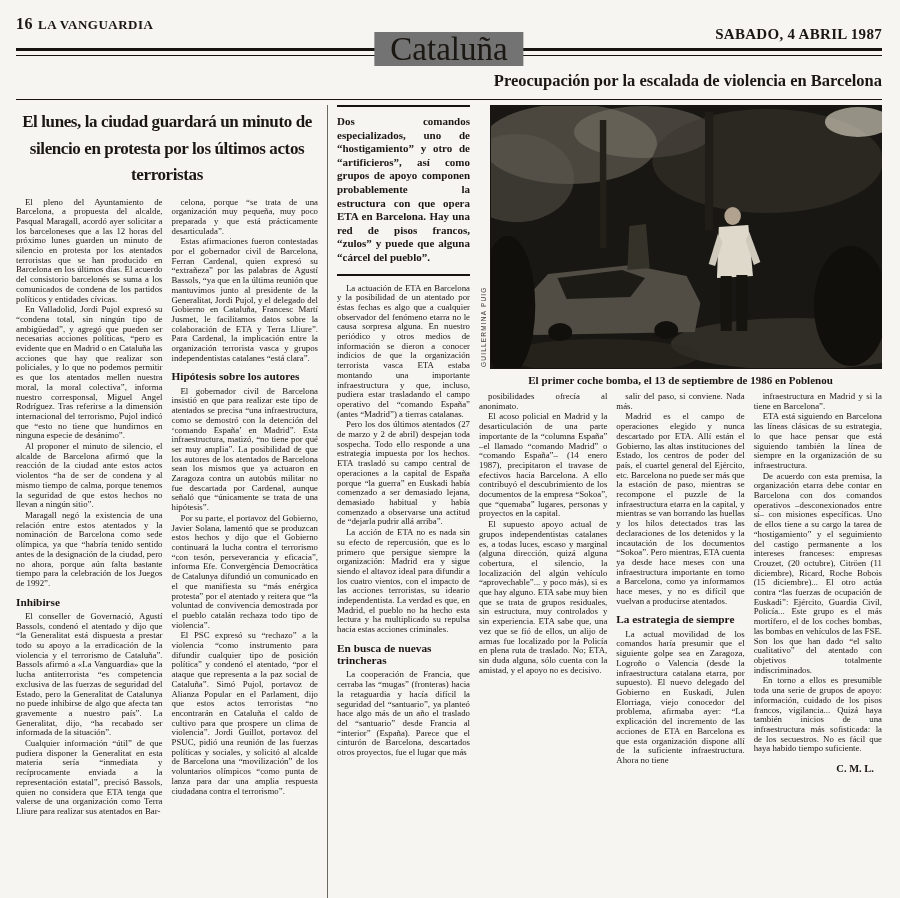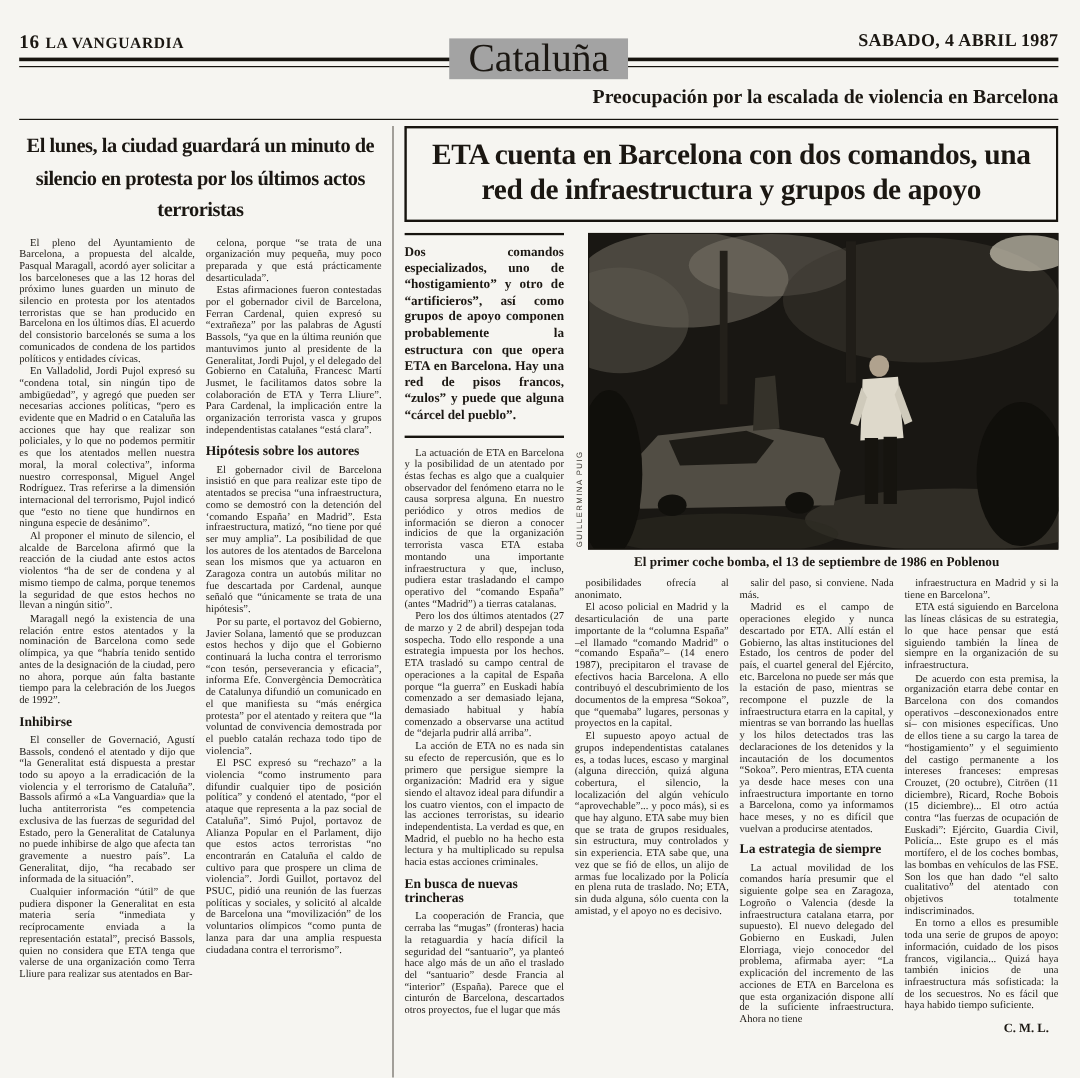--- a/index.html
+++ b/index.html
@@ -2,27 +2,27 @@
 <html><head>
 <meta charset="utf-8">
 <style>
   html,body{margin:0;padding:0;}
   body{width:900px;height:898px;overflow:hidden;background:#f6f5f1;color:#1b1712;
        font-family:"Liberation Serif",serif;}
   .page{box-sizing:border-box;width:900px;height:898px;padding:12px 18px 0 16px;position:relative;}
 
   
   .masthead{position:relative;height:46px;}
-  .mast-left{position:absolute;left:0;bottom:13px;font-weight:bold;font-size:13px;letter-spacing:.5px;}
+  .mast-left{position:absolute;left:0;bottom:25px;font-weight:bold;font-size:13px;letter-spacing:.5px;}
   .mast-left .pg{font-size:16px;margin-right:5px;}
   .mast-date{position:absolute;right:0;bottom:15px;font-size:15px;font-weight:bold;letter-spacing:.3px;}
   .mast-rule{position:absolute;left:0;right:0;bottom:2px;height:4px;
              border-top:3.5px solid #17140f;border-bottom:1.5px solid #17140f;}
   .mast-title{position:absolute;left:50%;transform:translateX(-50%);bottom:-8px;
-              font-size:33px;line-height:34px;background:#a3a3a3;padding:0 16px;font-weight:normal;}
+              font-size:33px;line-height:34px;background:#737373;padding:0 16px;font-weight:normal;}
 
   
   .strapline{text-align:right;font-weight:bold;font-size:16.5px;padding:13px 0 8px;
              border-bottom:1.5px solid #17140f;}
 
   
   .content{display:flex;margin-top:5px;border-bottom:2px solid #17140f;height:800px;overflow:hidden;}
   .left-article{width:302px;flex:none;padding:2px 9px 0 0;border-right:1px solid #6b675f;}
   .left-headline{font-weight:bold;font-size:17px;line-height:26.5px;text-align:center;
                  letter-spacing:-.4px;margin:2px 0 9px;}
@@ -88,21 +88,20 @@
             <p>Estas afirmaciones fueron contestadas por el gobernador civil de Barcelona, Ferran Cardenal, quien expresó su “extrañeza” por las palabras de Agustí Bassols, “ya que en la última reunión que mantuvimos junto al presidente de la Generalitat, Jordi Pujol, y el delegado del Gobierno en Cataluña, Francesc Martí Jusmet, le facilitamos datos sobre la colaboración de ETA y Terra Lliure”. Para Cardenal, la implicación entre la organización terrorista vasca y grupos independentistas catalanes “está clara”.</p>
             <h4>Hipótesis sobre los autores</h4>
             <p>El gobernador civil de Barcelona insistió en que para realizar este tipo de atentados se precisa “una infraestructura, como se demostró con la detención del ‘comando España’ en Madrid”. Esta infraestructura, matizó, “no tiene por qué ser muy amplia”. La posibilidad de que los autores de los atentados de Barcelona sean los mismos que ya actuaron en Zaragoza contra un autobús militar no fue descartada por Cardenal, aunque señaló que “únicamente se trata de una hipótesis”.</p>
             <p>Por su parte, el portavoz del Gobierno, Javier Solana, lamentó que se produzcan estos hechos y dijo que el Gobierno continuará la lucha contra el terrorismo “con tesón, perseverancia y eficacia”, informa Efe. Convergència Democràtica de Catalunya difundió un comunicado en el que manifiesta su “más enérgica protesta” por el atentado y reitera que “la voluntad de convivencia demostrada por el pueblo catalán rechaza todo tipo de violencia”.</p>
             <p>El PSC expresó su “rechazo” a la violencia “como instrumento para difundir cualquier tipo de posición política” y condenó el atentado, “por el ataque que representa a la paz social de Cataluña”. Simó Pujol, portavoz de Alianza Popular en el Parlament, dijo que estos actos terroristas “no encontrarán en Cataluña el caldo de cultivo para que prospere un clima de violencia”. Jordi Guillot, portavoz del PSUC, pidió una reunión de las fuerzas políticas y sociales, y solicitó al alcalde de Barcelona una “movilización” de los voluntarios olímpicos “como punta de lanza para dar una amplia respuesta ciudadana contra el terrorismo”.</p>
           </div>
       </div>
     </div>
 
     <div class="main-article">
-      <div class="hl-box">ETA cuenta en Barcelona con dos comandos, una red de infraestructura y grupos de apoyo</div>
       <div class="main-body">
         <div class="m-col1">
           <div class="lead">Dos comandos especializados, uno de “hostigamiento” y otro de “artificieros”, así como grupos de apoyo componen probablemente la estructura con que opera ETA en Barcelona. Hay una red de pisos francos, “zulos” y puede que alguna “cárcel del pueblo”.</div>
           <div class="m-col1-body">
               <p>La actuación de ETA en Barcelona y la posibilidad de un atentado por éstas fechas es algo que a cualquier observador del fenómeno etarra no le causa sorpresa alguna. En nuestro periódico y otros medios de información se dieron a conocer indicios de que la organización terrorista vasca ETA estaba montando una importante infraestructura y que, incluso, pudiera estar trasladando el campo operativo del “comando España” (antes “Madrid”) a tierras catalanas.</p>
               <p>Pero los dos últimos atentados (27 de marzo y 2 de abril) despejan toda sospecha. Todo ello responde a una estrategia impuesta por los hechos. ETA trasladó su campo central de operaciones a la capital de España porque “la guerra” en Euskadi había comenzado a ser demasiado lejana, demasiado habitual y había comenzado a observarse una actitud de “dejarla pudrir allá arriba”.</p>
               <p>La acción de ETA no es nada sin su efecto de repercusión, que es lo primero que persigue siempre la organización: Madrid era y sigue siendo el altavoz ideal para difundir a los cuatro vientos, con el impacto de las acciones terroristas, su ideario independentista. La verdad es que, en Madrid, el pueblo no ha hecho esta lectura y ha multiplicado su repulsa hacia estas acciones criminales.</p>
               <h4>En busca de nuevas trincheras</h4>
               <p>La cooperación de Francia, que cerraba las “mugas” (fronteras) hacia la retaguardia y hacía difícil la seguridad del “santuario”, ya planteó hace algo más de un año el traslado del “santuario” desde Francia al “interior” (España). Parece que el cinturón de Barcelona, descartados otros proyectos, fue el lugar que más</p>
             </div>

